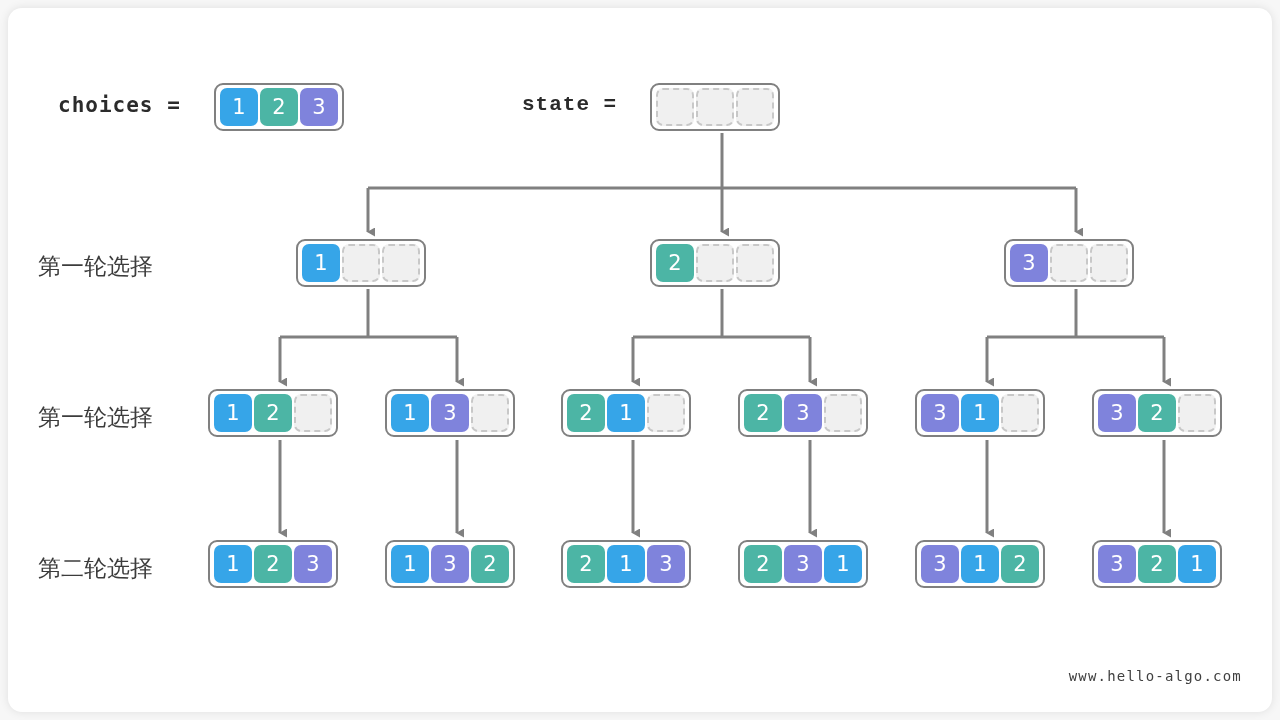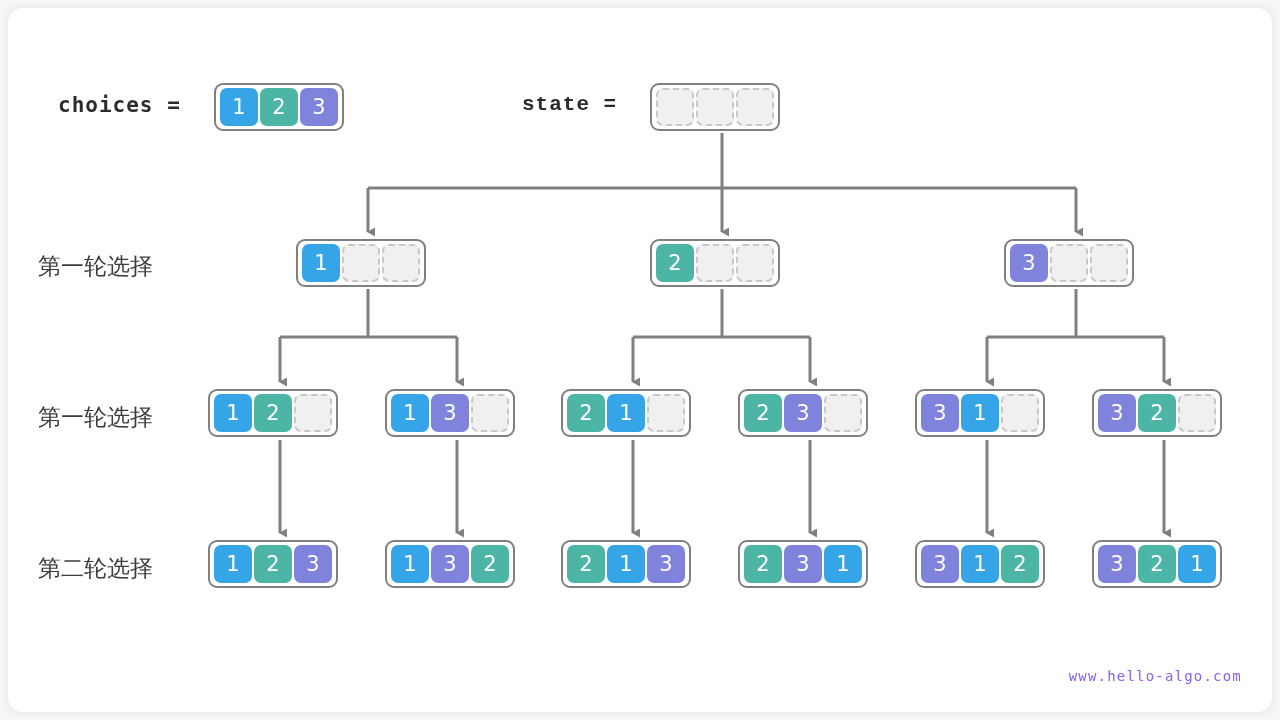--- a/index.html
+++ b/index.html
@@ -52,21 +52,21 @@
     font-size: 23px;
     color: #3c3c3c;
     white-space: nowrap;
   }
   .watermark {
     position: absolute;
     right: 38px;
     bottom: 36px;
     font-family: "DejaVu Sans Mono", monospace;
     font-size: 14px;
-    color: #8b5cf6;
+    color: #404040;
     letter-spacing: 1.2px;
     white-space: nowrap;
   }
 
   
   .node {
     position: absolute;
     display: flex;
     flex-direction: row;
     align-items: center;

